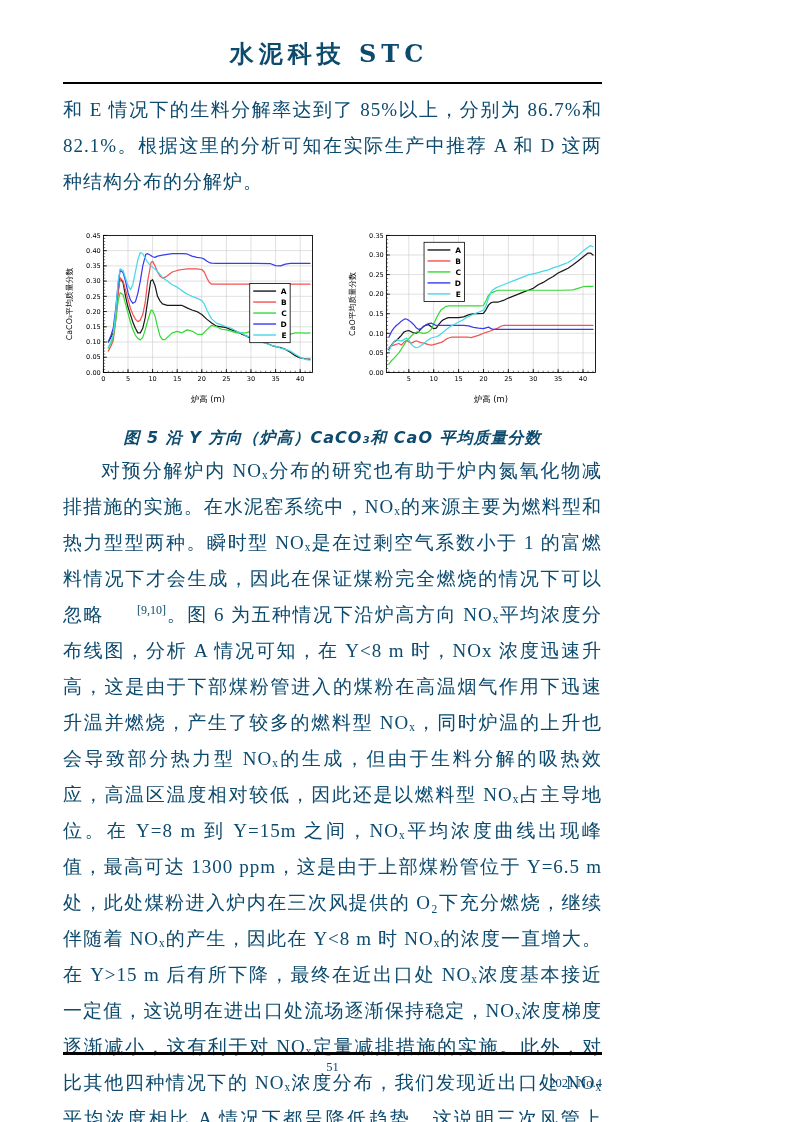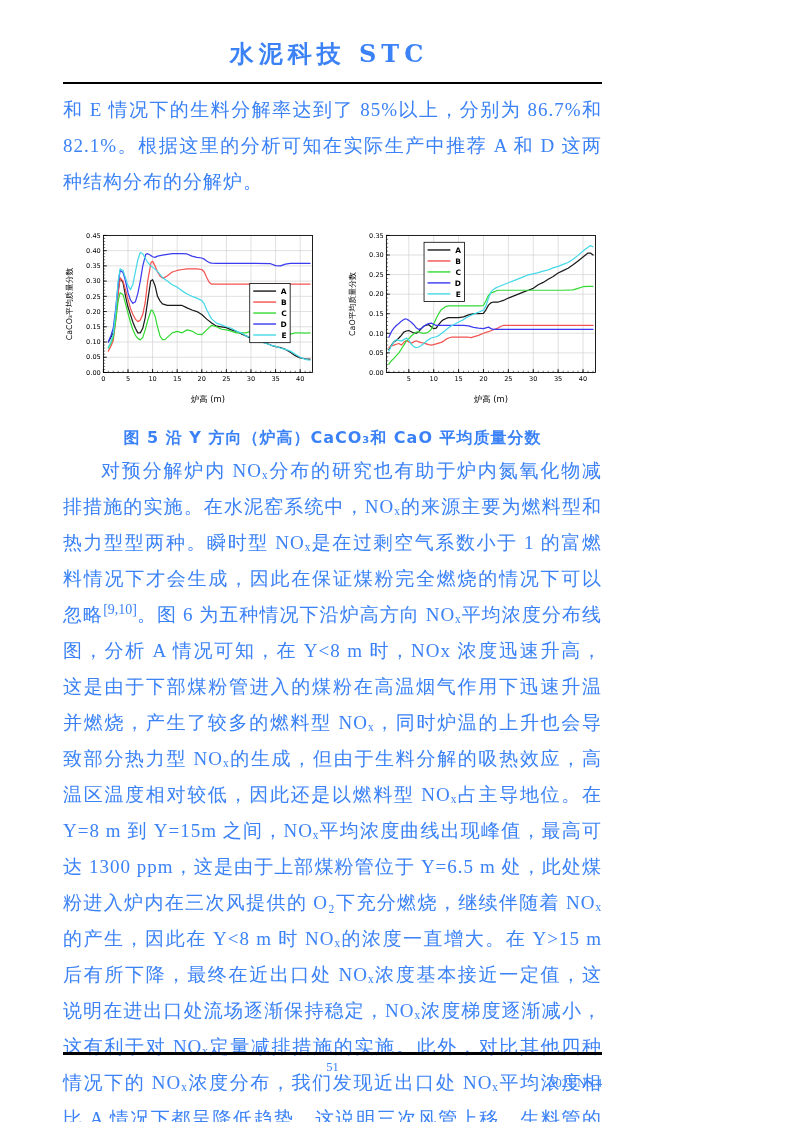--- a/index.html
+++ b/index.html
@@ -1,36 +1,36 @@
 <!DOCTYPE html>
 <html><head>
 <meta charset="utf-8">
 <style>
   html,body{margin:0;padding:0;background:#ffffff;}
   .page{
     width:658px;height:1122px;position:relative;background:#ffffff;overflow:hidden;
-    font-family:"Liberation Serif","DejaVu Serif",serif;color:#3b82f6;
+    font-family:"Liberation Serif","DejaVu Serif",serif;color:#0c4a6e;
   }
   .content{padding:0 56px 0 63px;}
   .journal-title{
     text-align:center;margin:0;padding-top:38px;font-size:24px;font-weight:bold;
     letter-spacing:5px;font-family:"DejaVu Serif","Liberation Serif",serif;
   }
   .header-rule{border:none;border-top:2px solid #000;margin:12px 0 0 0;}
   .para{
     font-size:19px;line-height:36px;text-align:justify;letter-spacing:1px;margin:0;
   }
   .para-first{margin-top:8px;}
   .para-body{margin-top:4px;text-indent:2em;}
-  .ref-sup{vertical-align:super;font-size:14px;letter-spacing:0;line-height:0;}
+  .ref-sup{vertical-align:super;font-size:12px;letter-spacing:0;line-height:0;margin-left:33px;}
   .figures-row{display:flex;justify-content:center;gap:26px;margin-top:18px;}
   .chart-svg{width:292px;height:200px;display:block;background:#fff;}
   .figure-caption{
     text-align:center;font-family:"DejaVu Sans","Liberation Sans",sans-serif;
-    font-weight:bold;font-size:16px;margin-top:10px;letter-spacing:1px;
+    font-weight:bold;font-size:16px;margin-top:10px;letter-spacing:1px;font-style:italic;
   }
   .footer{position:absolute;left:63px;right:56px;top:1052px;}
   .footer-rule{border:none;border-top:3px solid #000;margin:0;}
   .footer-row{position:relative;margin-top:5px;font-size:12.5px;height:18px;}
   .page-number{position:absolute;left:0;right:0;text-align:center;}
   .issue-number{position:absolute;right:0;top:16px;}
   svg text{font-family:"DejaVu Sans","Liberation Sans",sans-serif;}
 </style>
 </head>
 <body>

